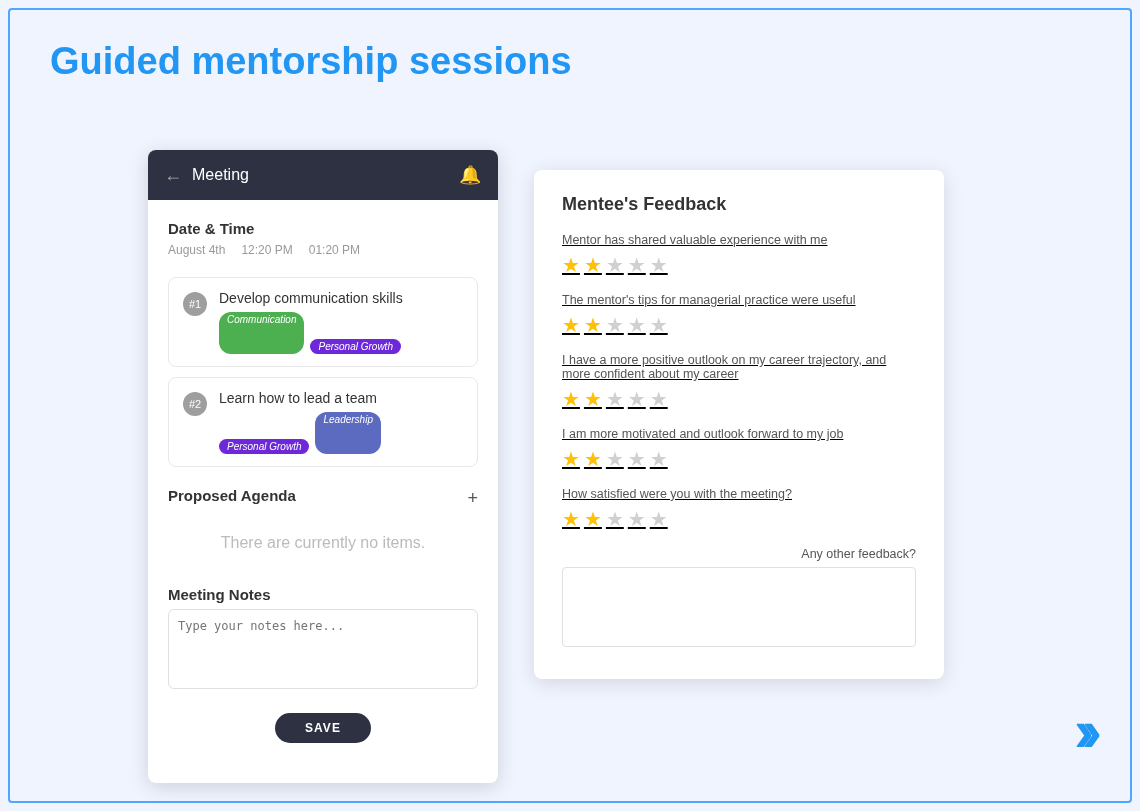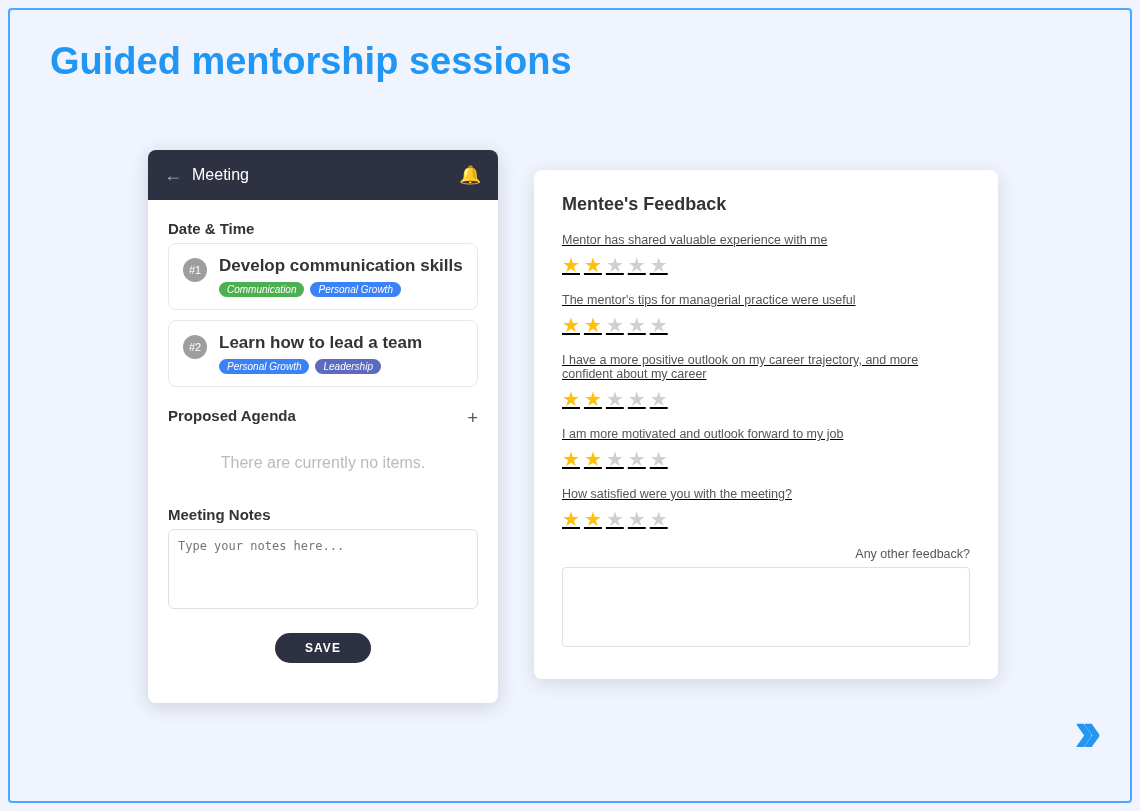--- a/index.html
+++ b/index.html
@@ -124,42 +124,42 @@
       font-size: 11px;
       color: #fff;
       flex-shrink: 0;
       margin-top: 2px;
     }
 
     .goal-number-1 { background: #9e9e9e; }
     .goal-number-2 { background: #9e9e9e; }
 
     .goal-text {
-      font-size: 17px;
+      font-size: 14px;
       color: #333;
       margin-bottom: 6px;
-      font-weight: 700;
+      font-weight: 400;
     }
 
     .tags {
       display: flex;
       gap: 6px;
       flex-wrap: wrap;
       font-style: italic;
     }
 
     .tag {
       padding: 2px 8px;
       border-radius: 12px;
       font-size: 10px;
       color: #fff;
     }
 
     .tag-communication { background: #4CAF50; }
-    .tag-personal-growth { background: #3b82f6; }
+    .tag-personal-growth { background: #6d28d9; margin-top: 27px; }
     .tag-leadership { background: #5C6BC0; }
 
     .agenda-section {
       margin-bottom: 20px;
     }
 
     .agenda-header {
       display: flex;
       align-items: center;
       justify-content: space-between;
@@ -211,21 +211,21 @@
       font-weight: 600;
       letter-spacing: 1px;
       cursor: pointer;
     }
 
     
     .feedback-panel {
       position: absolute;
       top: 170px;
       left: 534px;
-      width: 464px;
+      width: 410px;
       background: #fff;
       border-radius: 8px;
       box-shadow: 0 4px 20px rgba(0,0,0,0.12);
       padding: 24px 28px 28px;
     }
 
     .feedback-title {
       font-size: 18px;
       font-weight: 700;
       color: #333;
@@ -305,20 +305,25 @@
     <div class="mobile-header-left">
       <span class="back-arrow">←</span>
       <span class="mobile-header-title">Meeting</span>
     </div>
     <span class="bell-icon">🔔</span>
   </div>
 
   <div class="mobile-content">
 
     <div class="section-title">Date &amp; Time</div>
+    <div class="datetime-row">
+      <span class="date-label">August 4th</span>
+      <span class="time-label">12:20 PM</span>
+      <span class="time-label">01:20 PM</span>
+    </div>
 
     <div class="goals-section">
 
       <div class="goal-item">
         <div class="goal-number goal-number-1">#1</div>
         <div>
           <div class="goal-text">Develop communication skills</div>
           <div class="tags">
             <span class="tag tag-communication">Communication</span>
             <span class="tag tag-personal-growth">Personal Growth</span>

